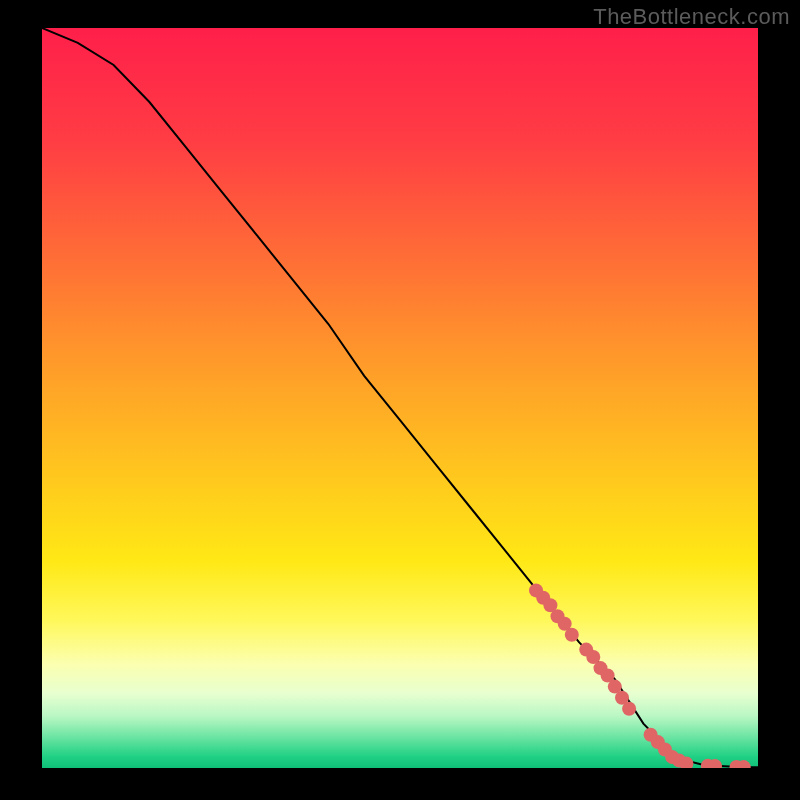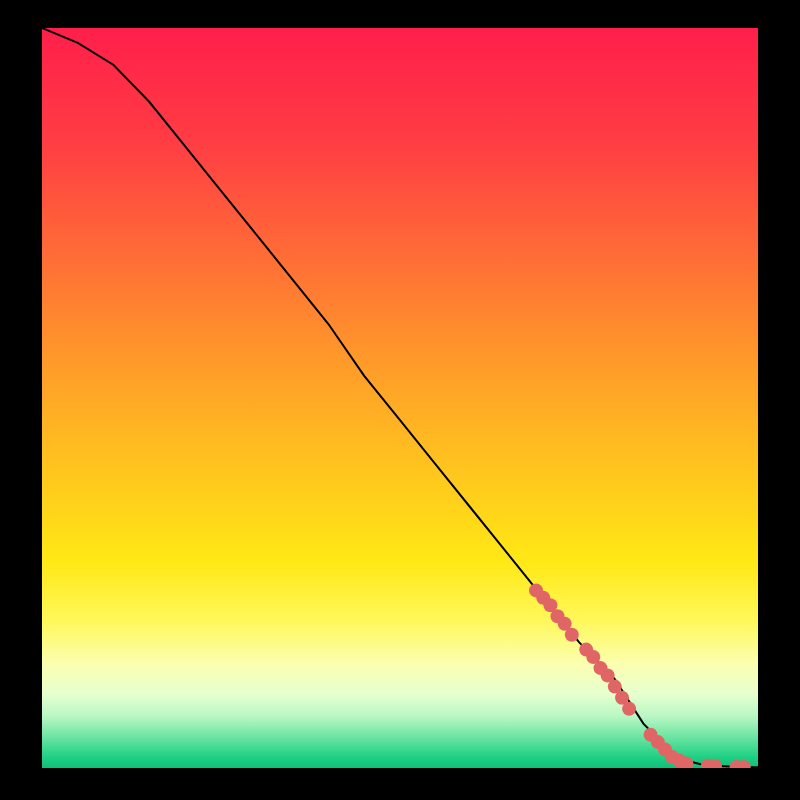--- a/index.html
+++ b/index.html
@@ -45,20 +45,21 @@
     left: 0;
     top: 0;
     width: 100%;
     height: 100%;
   }
 </style>
 </head>
 <body>
 
 <div class="outer">
+  <div class="watermark">TheBottleneck.com</div>
 
   <div class="plot">
     <svg class="bg-gradient" viewBox="0 0 716 740" preserveAspectRatio="none">
       <defs>
         <linearGradient id="bgGrad" x1="0" y1="0" x2="0" y2="1">
             <stop offset="0%" stop-color="#ff1f4a"></stop>
             <stop offset="15%" stop-color="#ff3c44"></stop>
             <stop offset="30%" stop-color="#ff6a37"></stop>
             <stop offset="45%" stop-color="#ff9a2a"></stop>
             <stop offset="60%" stop-color="#ffc61e"></stop>

